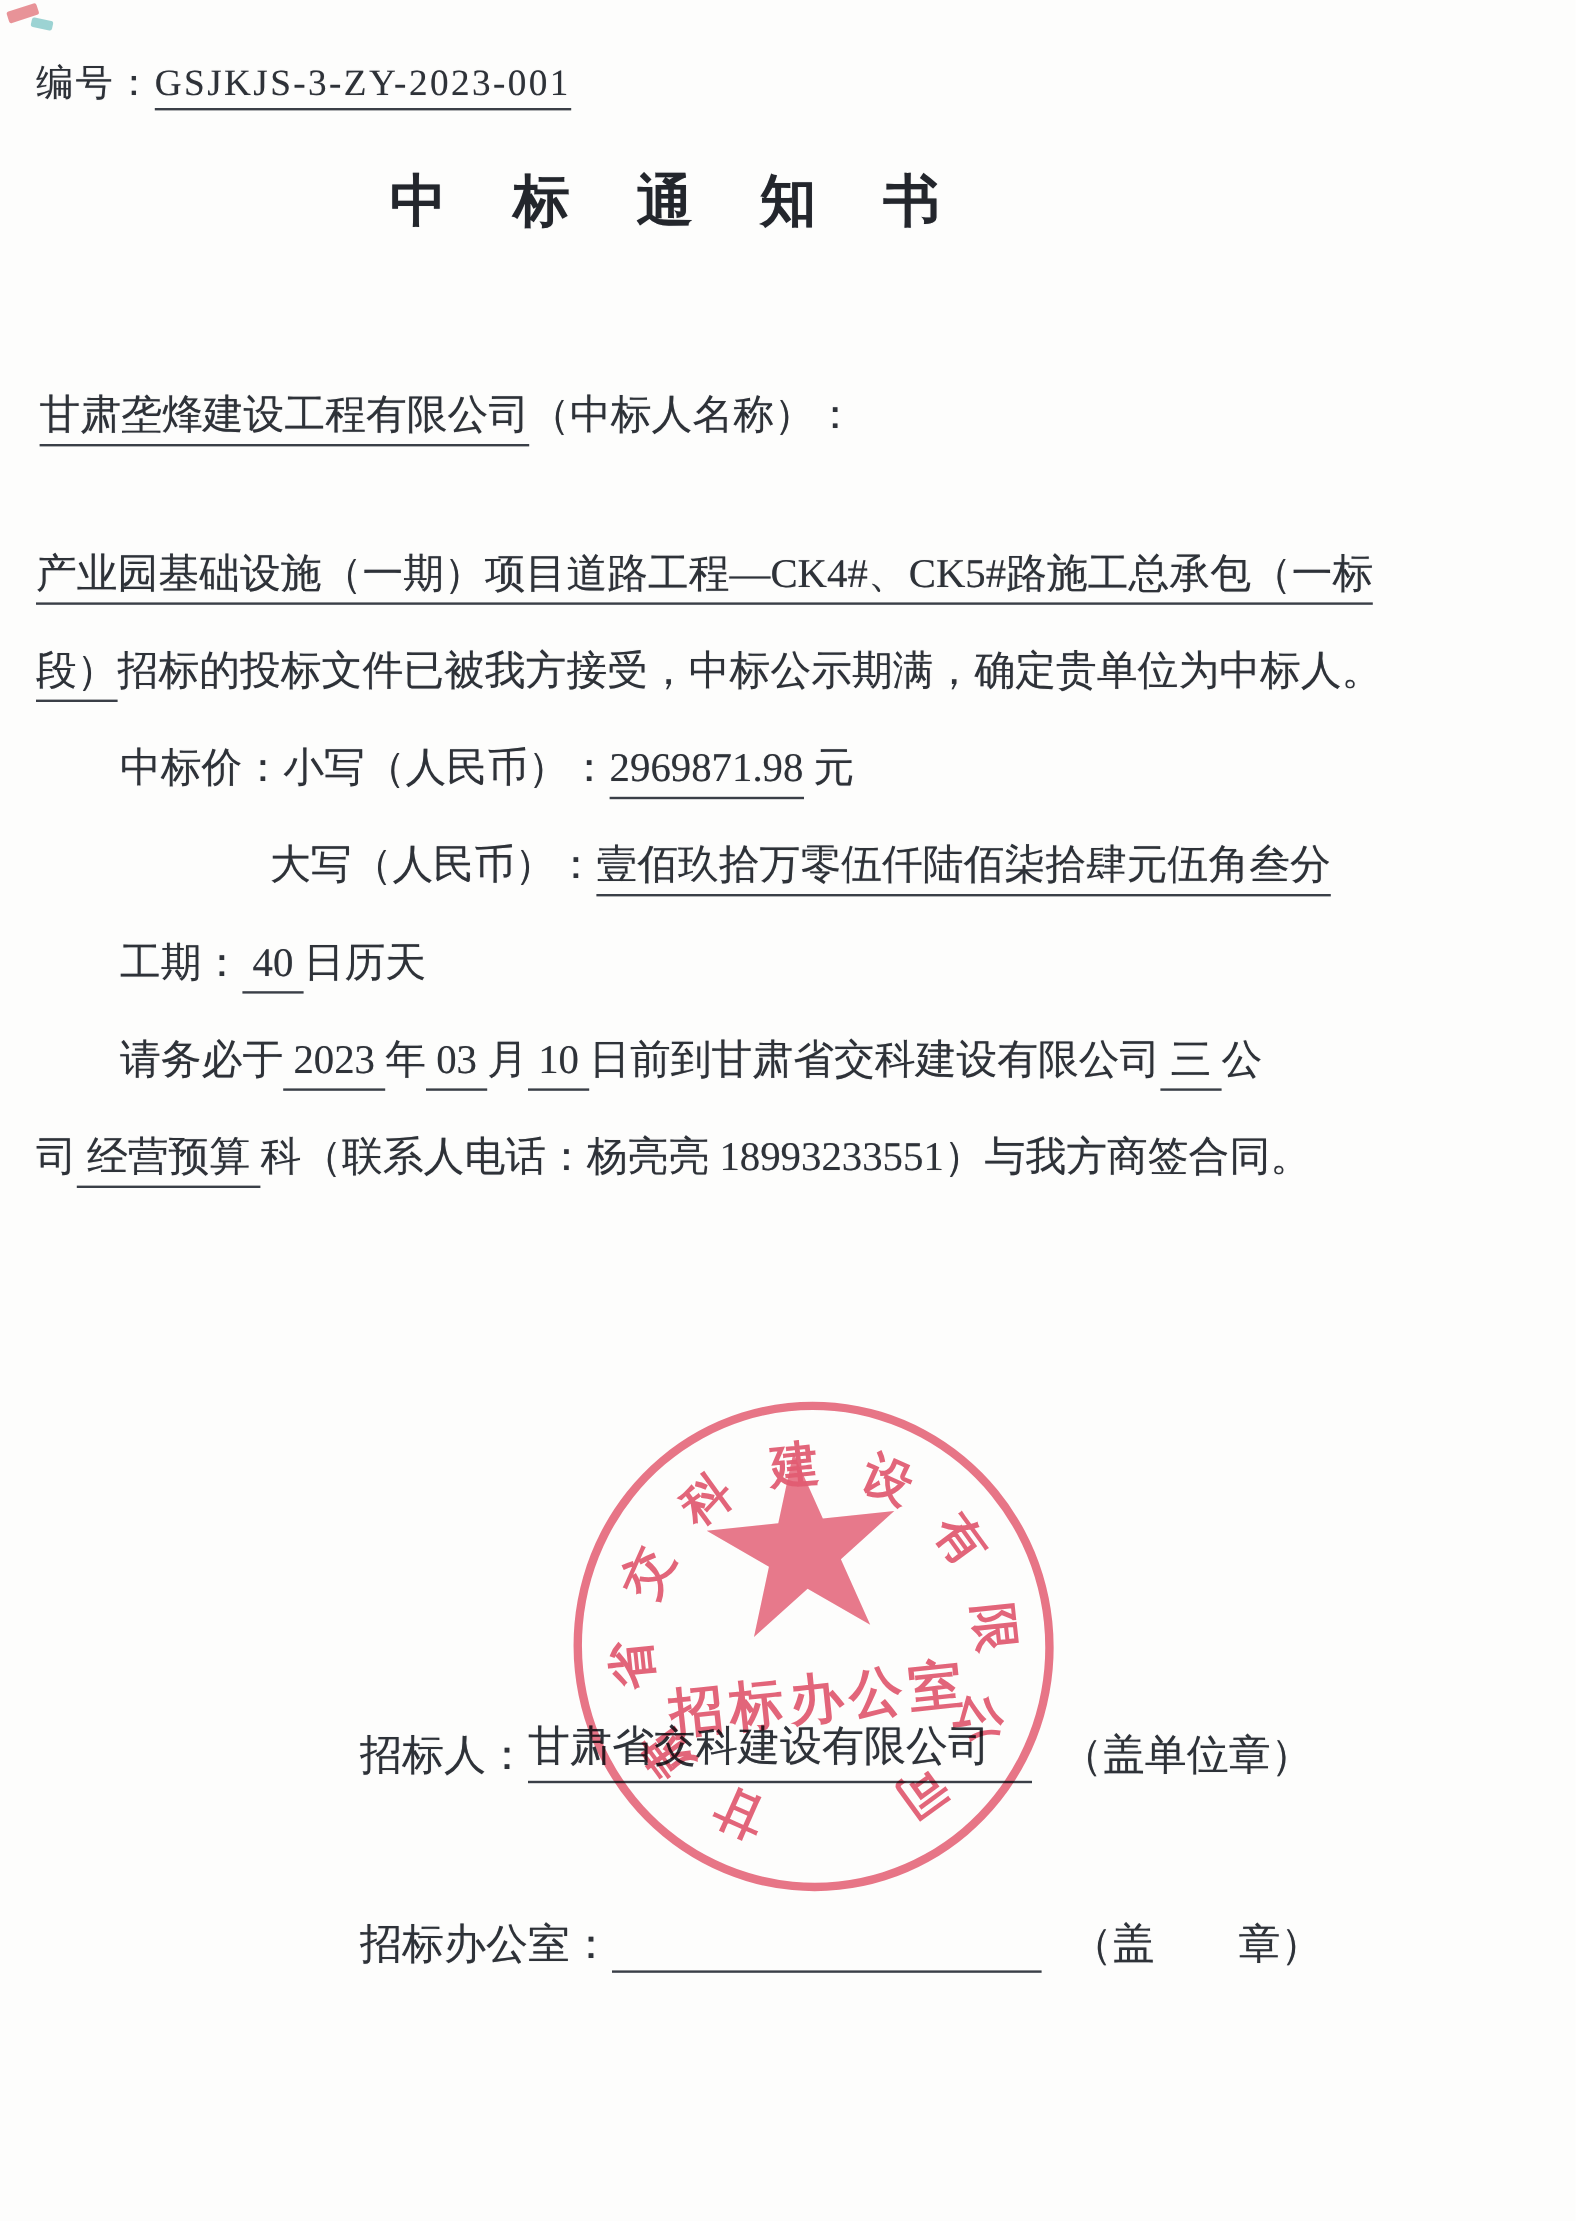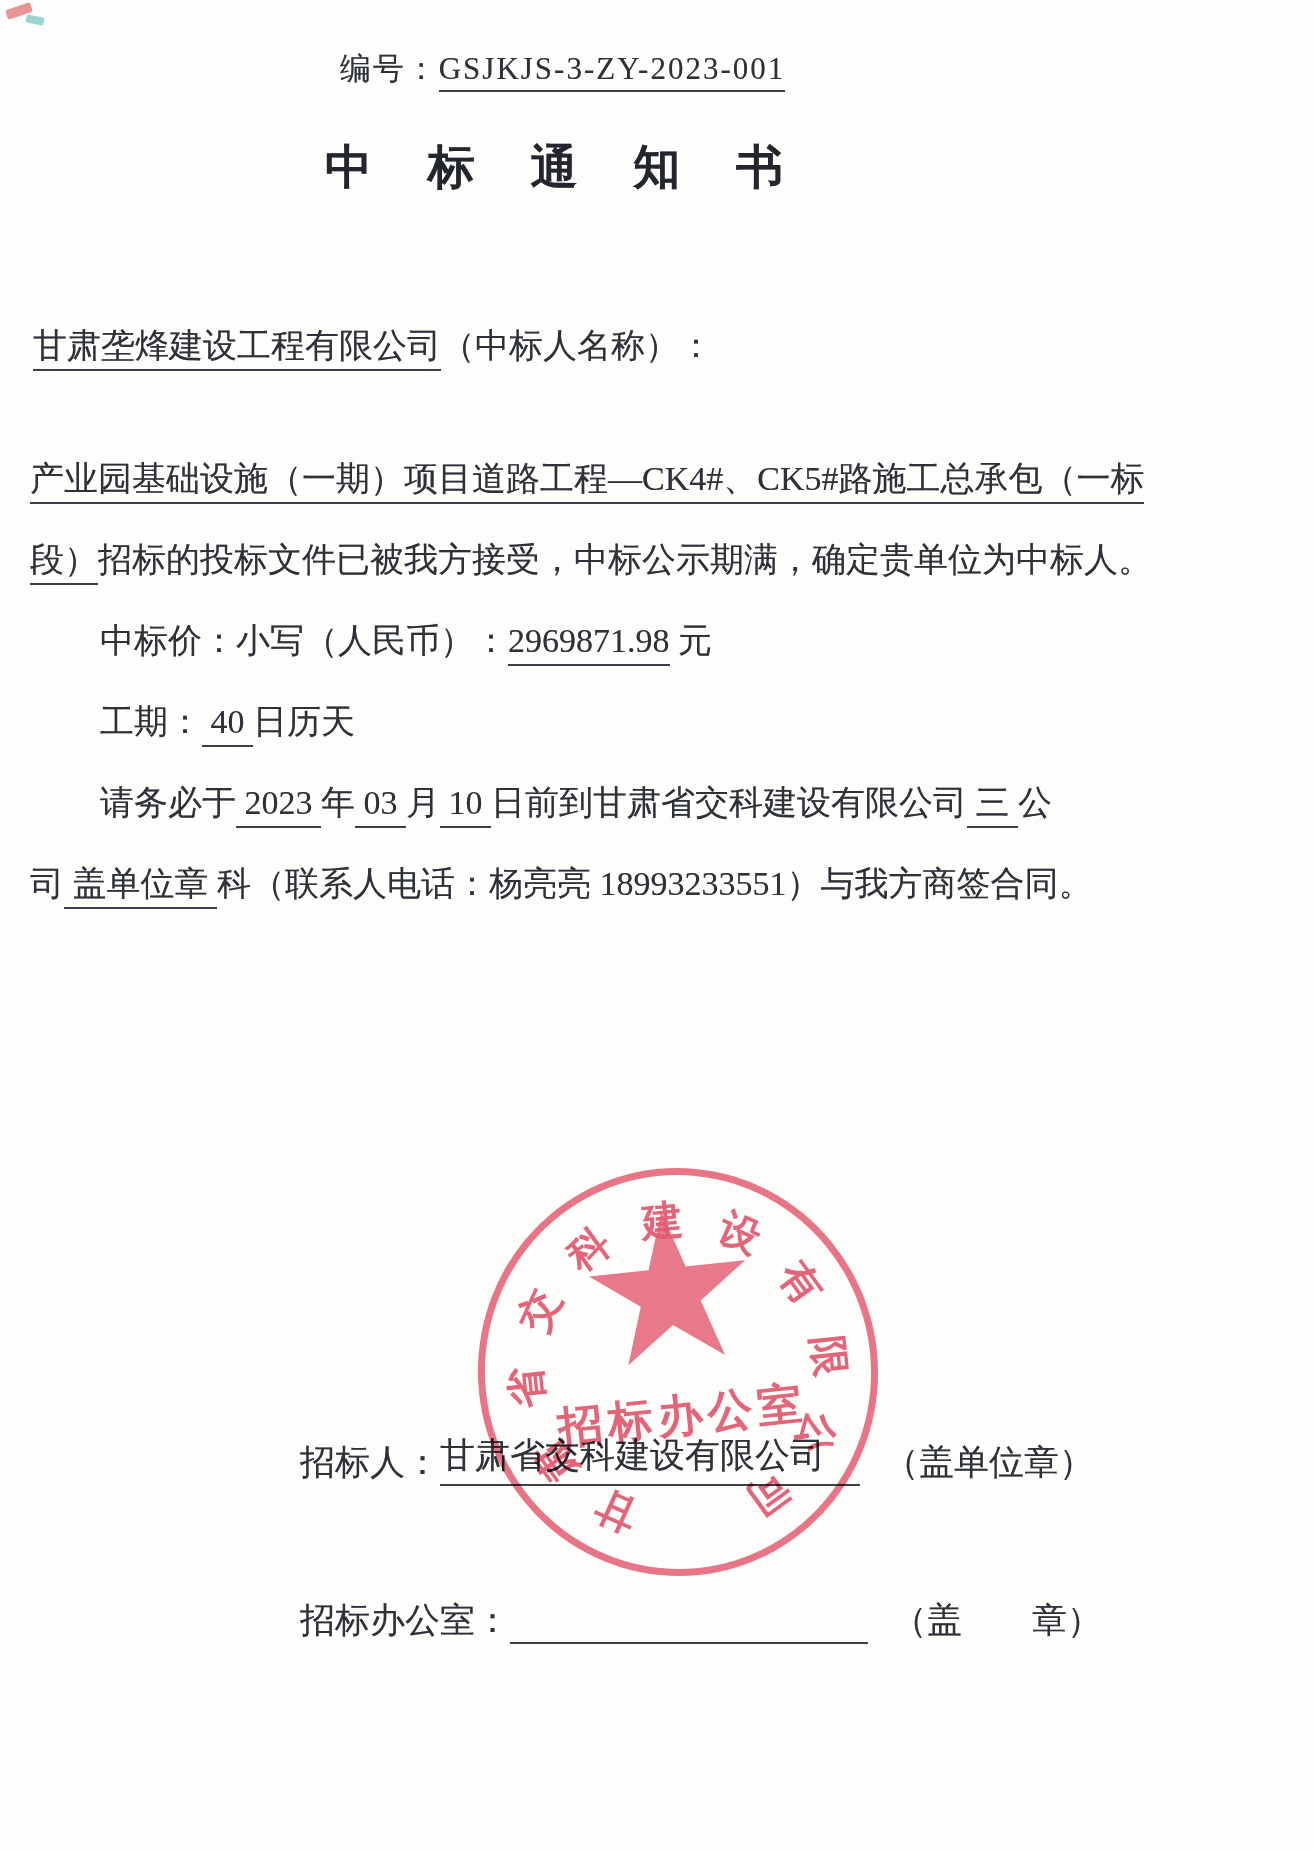--- a/index.html
+++ b/index.html
@@ -7,21 +7,21 @@
     width:1313px;height:1851px;position:relative;overflow:hidden;
     background:#fdfdfc;
     font-family:"Liberation Serif","DejaVu Serif",serif;
     color:#2e3238;
   }
   .page{position:absolute;inset:0;}
   .txt{text-shadow:0 0 0.6px rgba(40,45,60,.45);}
   
   .doc-number{
     position:absolute;top:48px;left:30px;width:1065px;
-    text-align:center;font-size:31px;letter-spacing:2px;white-space:nowrap;
+    text-align:left;font-size:31px;letter-spacing:2px;white-space:nowrap;
   }
   .doc-number .u{padding-bottom:4px;}
   
   .title{
     position:absolute;top:136px;left:30px;width:1070px;
     text-align:center;font-size:47px;font-weight:bold;letter-spacing:22px;
     color:#23262c;
   }
   
   .addressee{
@@ -92,23 +92,24 @@
   </div>
 
   <div class="title txt">中 标 通 知 书</div>
 
   <div class="addressee txt"><span class="u">甘肃垄烽建设工程有限公司</span><span>（中标人名称）：</span></div>
 
   <div class="body-block txt">
       <div class="body-line indent-0"><span class="u">产业园基础设施（一期）项目道路工程—CK4#、CK5#路施工总承包（一标</span></div>
       <div class="body-line indent-0"><span class="u">段）</span><span>招标的投标文件已被我方接受，中标公示期满，确定贵单位为中标人。</span></div>
       <div class="body-line indent-1"><span>中标价：小写（人民币）：</span><span class="u">2969871.98</span><span> 元</span></div>
+      <div class="body-line indent-2"><span>大写（人民币）：</span><span class="u">壹佰玖拾万零伍仟陆佰柒拾肆元伍角叁分</span></div>
       <div class="body-line indent-1"><span>工期：</span><span class="u"> 40 </span><span>日历天</span></div>
       <div class="body-line indent-1"><span>请务必于</span><span class="u"> 2023 </span><span>年</span><span class="u"> 03 </span><span>月</span><span class="u"> 10 </span><span>日前到甘肃省交科建设有限公司</span><span class="u"> 三 </span><span>公</span></div>
-      <div class="body-line indent-0"><span>司</span><span class="u"> 盖单位章 </span><span>科（联系人电话：杨亮亮 18993233551）与我方商签合同。</span></div>
+      <div class="body-line indent-0"><span>司</span><span class="u"> 经营预算 </span><span>科（联系人电话：杨亮亮 18993233551）与我方商签合同。</span></div>
     </div>
 
   <div class="sig-row sig-bidder txt">
     <span>招标人：</span><span class="blank-u bidder-blank">  甘肃省交科建设有限公司  </span><span class="sig-suffix">（盖单位章）</span>
   </div>
 
   <div class="sig-row sig-office txt">
     <span>招标办公室：</span><span class="blank-u office-blank"></span><span class="sig-suffix">（盖　　章）</span>
   </div>
 

